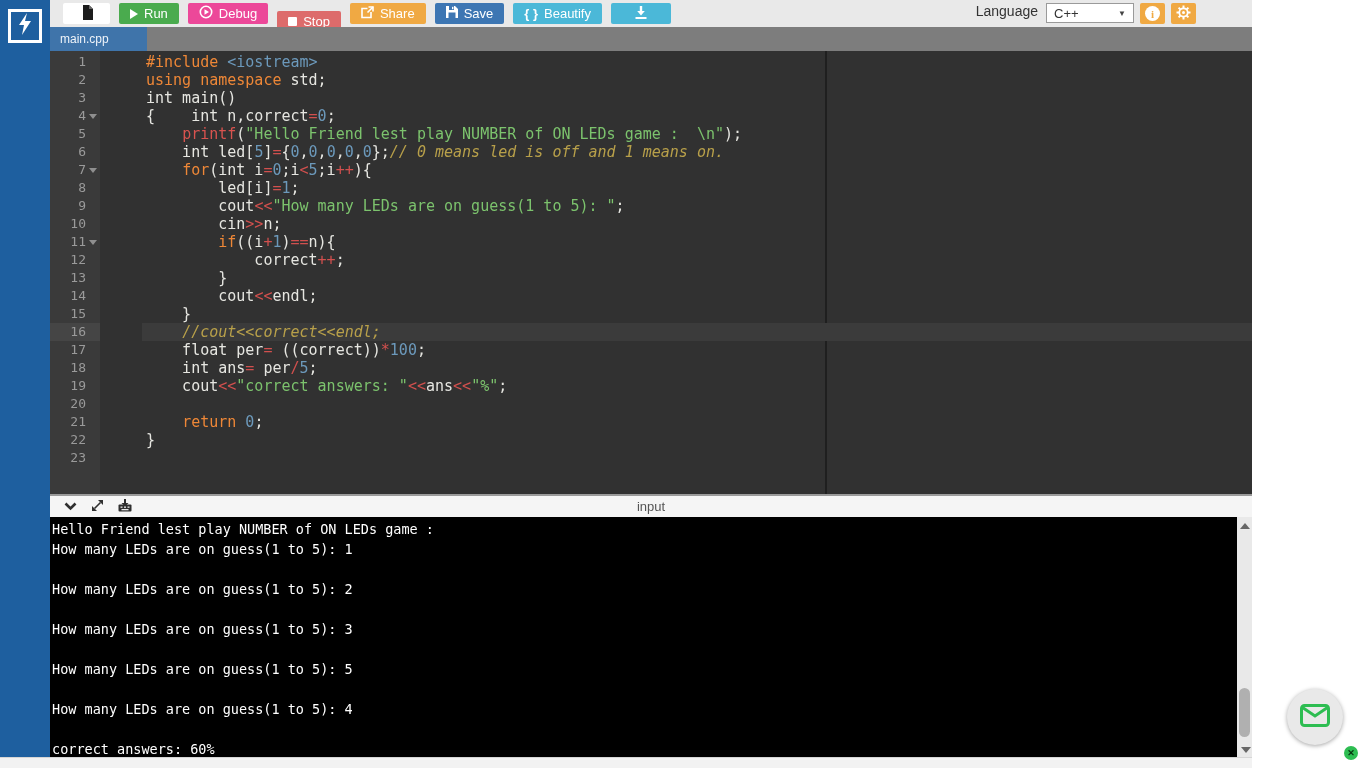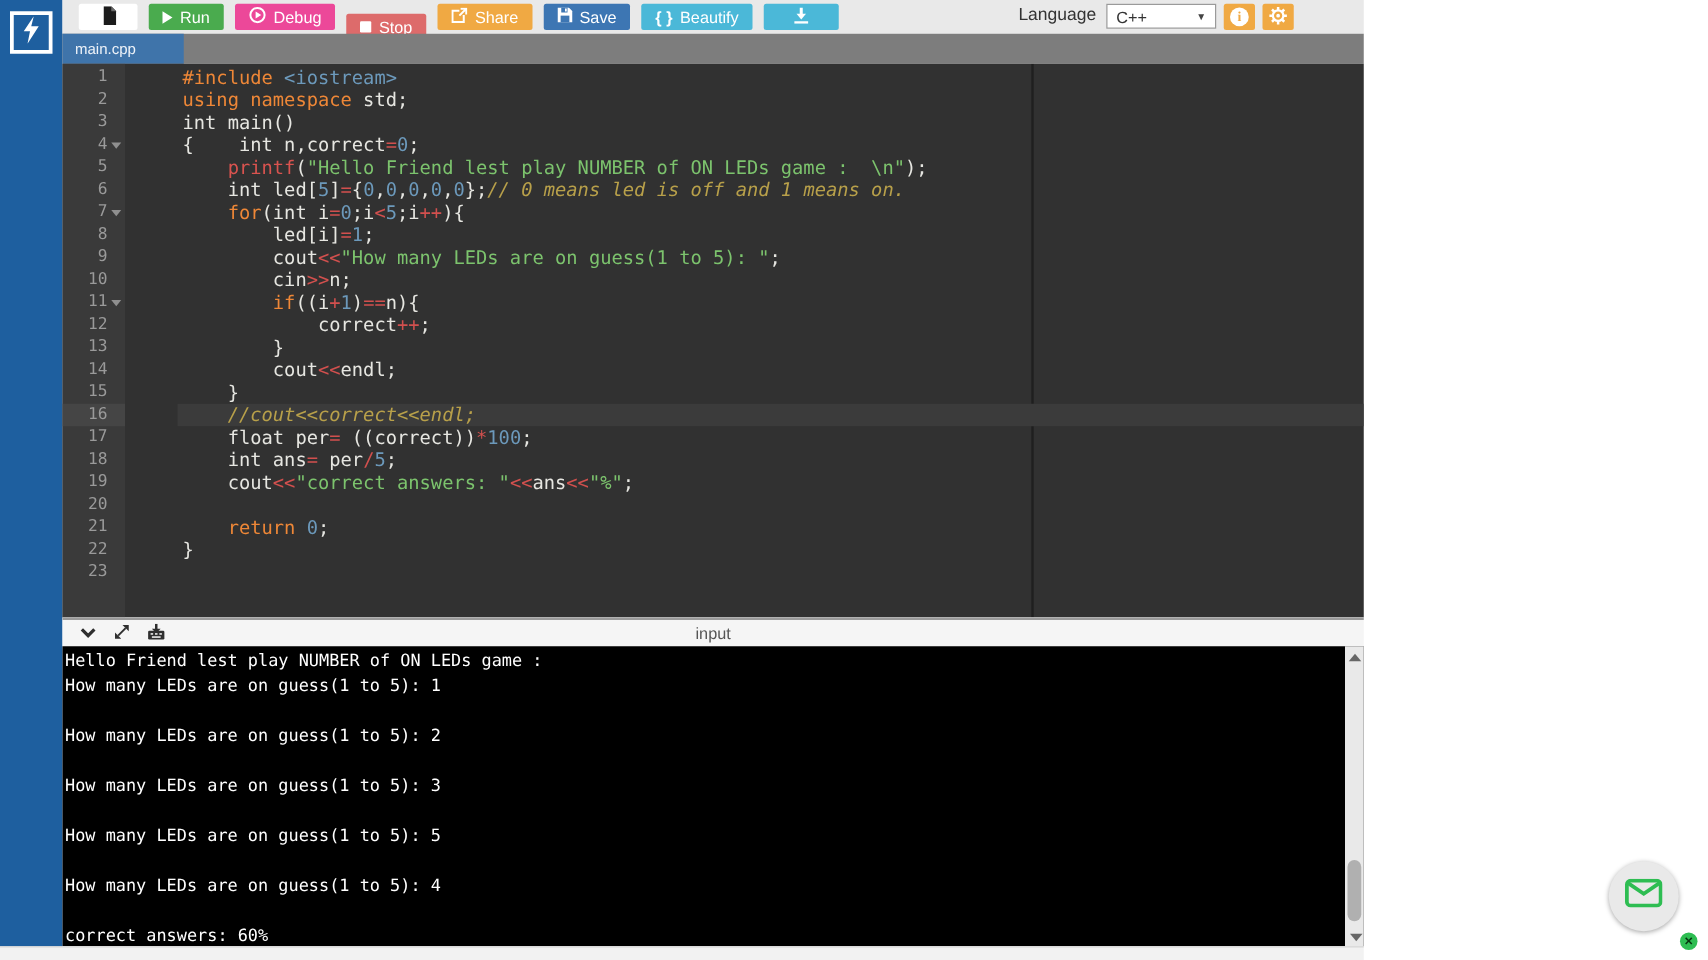--- a/index.html
+++ b/index.html
@@ -1,18 +1,18 @@
 <!DOCTYPE html>
 <html><head>
 <meta charset="utf-8">
 <style>
   * { margin:0; padding:0; box-sizing:border-box; }
   html,body { width:1366px; height:768px; overflow:hidden; background:#fff;
     font-family:"Liberation Sans", sans-serif; }
-  .app { position:relative; width:1091px; height:768px; }
+  .app { position:relative; width:1252px; height:768px; }
 
   
   .sidebar { position:absolute; left:0; top:0; width:50px; height:768px; background:#1e5f9f; }
   .logo { position:absolute; left:8px; top:9px; width:34px; height:34px;
     border:3px solid #fff; display:flex; align-items:center; justify-content:center; cursor:pointer; }
 
   
   .toolbar { position:absolute; left:50px; top:0; right:0; height:27px; background:#e9e9e9;
     display:flex; align-items:center; padding-left:13px; }
   .btn { height:21px; border:none; border-radius:2px; color:#fff; font-size:13px;

